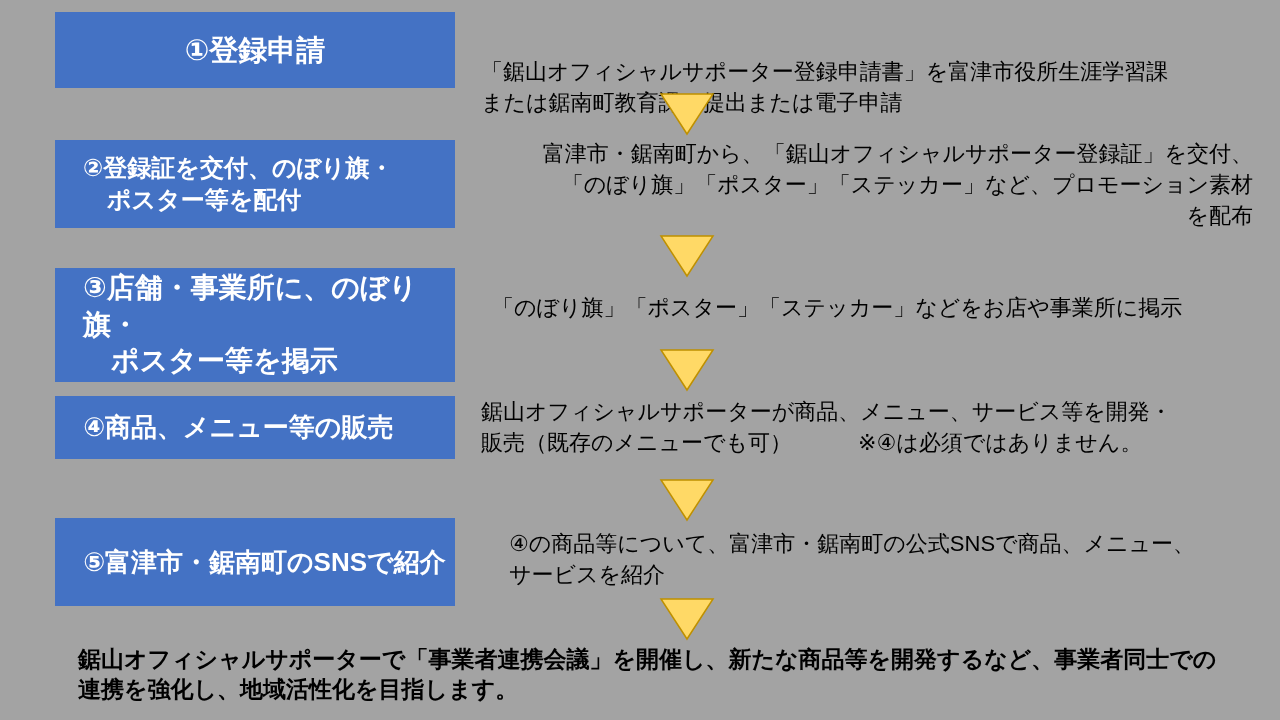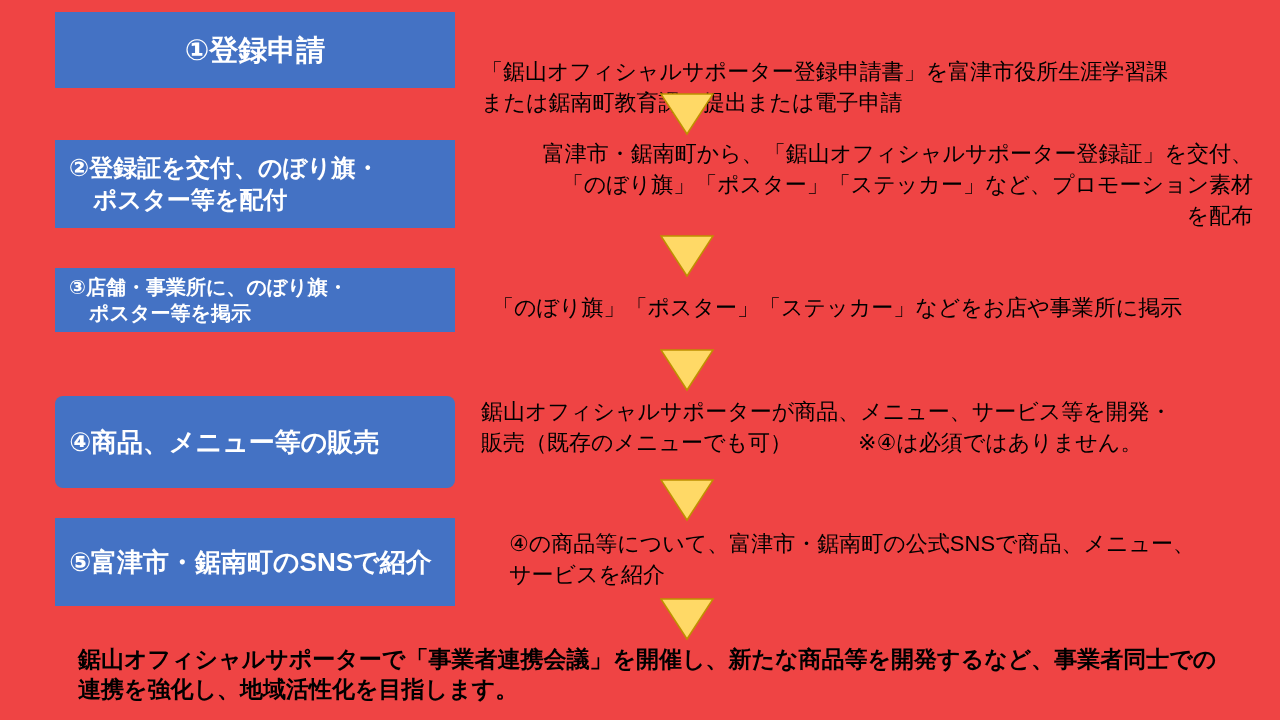--- a/index.html
+++ b/index.html
@@ -5,47 +5,47 @@
   * { margin: 0; padding: 0; box-sizing: border-box; }
   html, body { background: #ffffff; }
   body {
     font-family: "Liberation Sans", "DejaVu Sans", sans-serif;
     color: #000000;
   }
   .slide {
     position: relative;
     width: 1280px;
     height: 720px;
-    background: #ef4444;
+    background: #a3a3a3;
     overflow: hidden;
   }
   .step-box {
     position: absolute;
     left: 55px;
     width: 400px;
     background: #4472C4;
     color: #ffffff;
     display: flex;
     align-items: center;
     font-weight: bold;
   }
   .box-label {
     white-space: pre-line;
     line-height: 1.32;
     display: block;
     width: 100%;
   }
   .step-box.center { justify-content: center; }
   .step-box.center .box-label { text-align: center; }
-  .step-box.left .box-label { text-align: left; padding-left: 14px; padding-right: 8px; }
+  .step-box.left .box-label { text-align: left; padding-left: 28px; padding-right: 8px; }
 
   .box1 { top: 12px;  height: 76px; font-size: 29px; }
   .box2 { top: 140px; height: 88px; font-size: 24px; }
-  .box3 { top: 268px; height: 64px; font-size: 20px; }
-  .box4 { top: 396px; height: 92px; font-size: 26px; border-radius: 8px; }
+  .box3 { top: 268px; height: 114px; font-size: 28px; }
+  .box4 { top: 396px; height: 63px; font-size: 26px; }
   .box5 { top: 518px; height: 88px; font-size: 26px; }
 
   .desc {
     position: absolute;
     left: 481px;
     width: 772px;
     font-size: 22px;
     line-height: 31px;
     white-space: pre-line;
     color: #000000;

